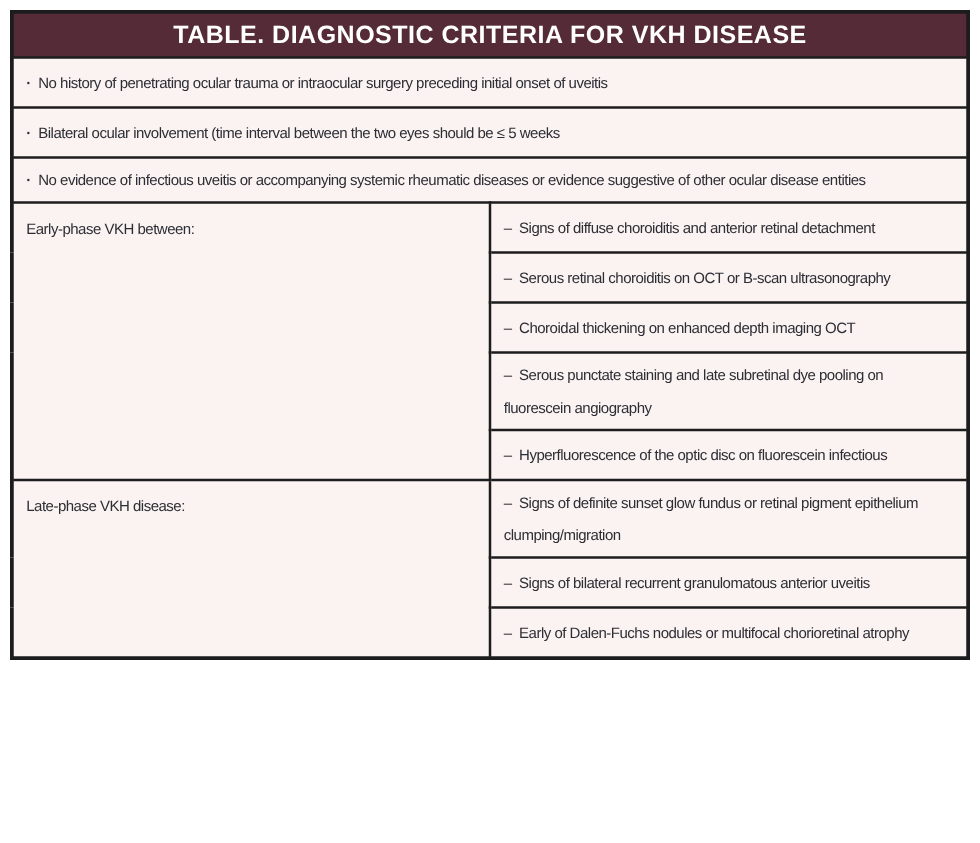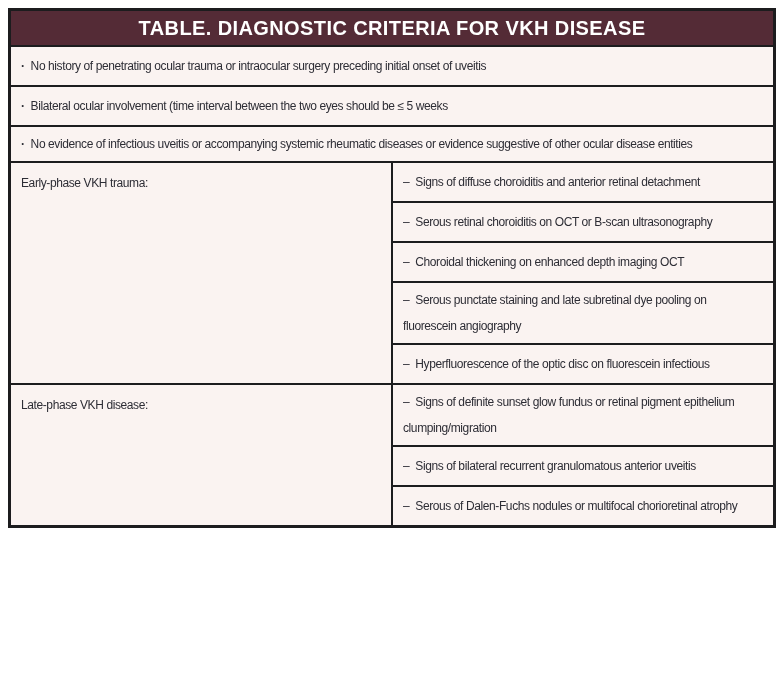--- a/index.html
+++ b/index.html
@@ -81,21 +81,21 @@
           <span class="prefix bullet-prefix">·</span><span>Bilateral ocular involvement (time interval between the two eyes should be ≤ 5 weeks</span>
         </td>
       </tr>
       <tr>
         <td colspan="2">
           <span class="prefix bullet-prefix">·</span><span>No evidence of infectious uveitis or accompanying systemic rheumatic diseases or evidence suggestive of other ocular disease entities</span>
         </td>
       </tr>
 
       <tr>
-        <td class="label-cell" rowspan="5">Early-phase VKH trauma:</td>
+        <td class="label-cell" rowspan="5">Early-phase VKH between:</td>
         <td class="single">
           <span class="prefix">–</span><span>Signs of diffuse choroiditis and anterior retinal detachment</span>
         </td>
       </tr>
       <tr>
         <td class="single">
           <span class="prefix">–</span><span>Serous retinal choroiditis on OCT or B-scan ultrasonography</span>
         </td>
       </tr>
       <tr>
@@ -120,19 +120,19 @@
           <span class="prefix">–</span><span>Signs of definite sunset glow fundus or retinal pigment epithelium clumping/migration</span>
         </td>
       </tr>
       <tr>
         <td class="single">
           <span class="prefix">–</span><span>Signs of bilateral recurrent granulomatous anterior uveitis</span>
         </td>
       </tr>
       <tr>
         <td class="single">
-          <span class="prefix">–</span><span>Serous of Dalen-Fuchs nodules or multifocal chorioretinal atrophy</span>
+          <span class="prefix">–</span><span>Early of Dalen-Fuchs nodules or multifocal chorioretinal atrophy</span>
         </td>
       </tr>
 
     </tbody>
   </table>
 </div>
 
 </body></html>

